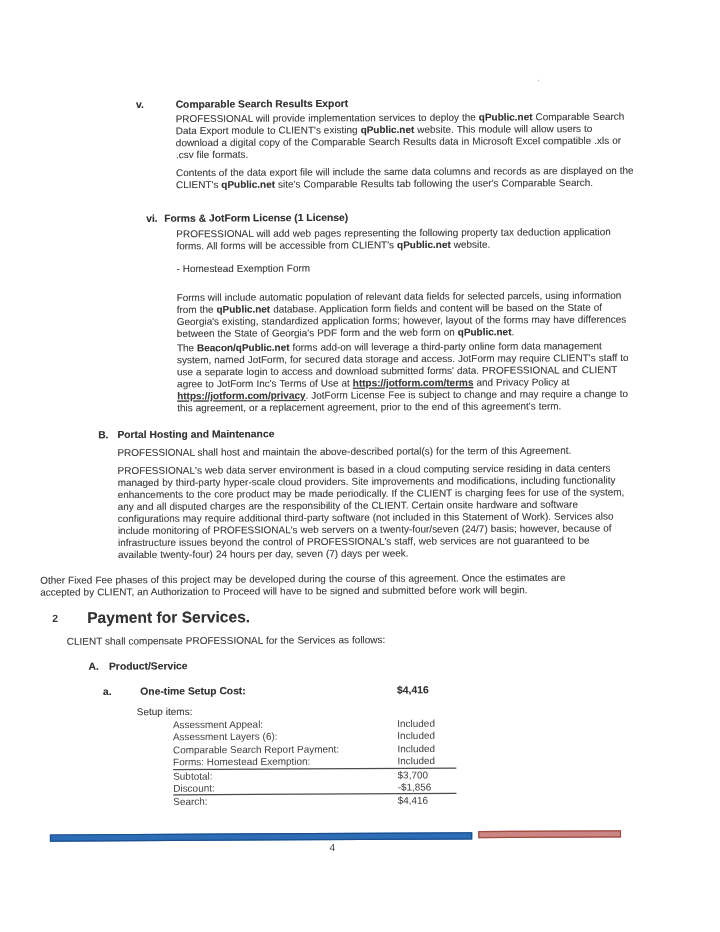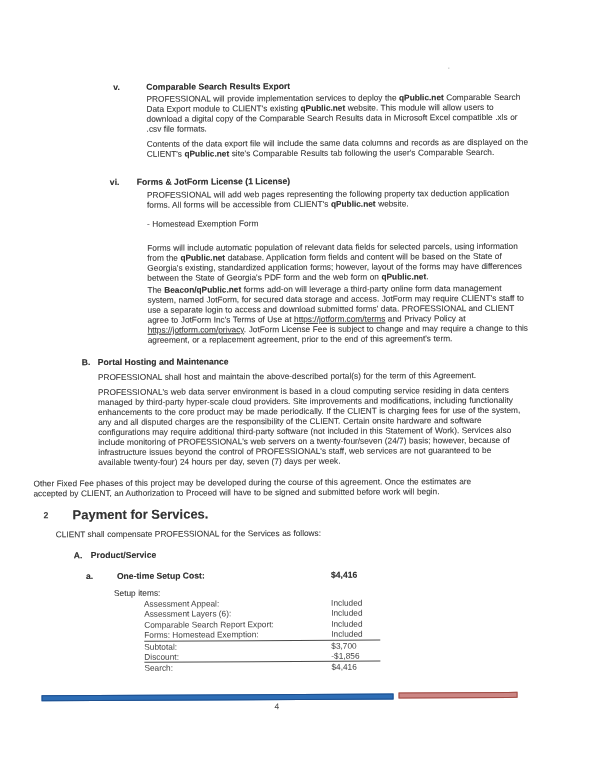--- a/index.html
+++ b/index.html
@@ -5,21 +5,21 @@
   html,body{margin:0;padding:0;background:#ffffff;}
   .page{
     position:relative;width:600px;height:777px;background:#ffffff;overflow:hidden;
     font-family:"Liberation Sans","DejaVu Sans",sans-serif;
     color:#3e3e3e;font-size:8.3px;line-height:10px;
   }
   .tilt{position:absolute;inset:0;transform:rotate(-0.3deg);transform-origin:300px 400px;}
   .abs{position:absolute;}
   .para{text-align:left;word-spacing:0.2px;text-shadow:0 0 .4px rgba(90,90,90,.45);}
   .b{font-weight:bold;color:#353535;}
-  .u{text-decoration:underline;}
+  .u{text-decoration:underline;font-weight:bold;}
   .h{font-weight:bold;color:#333333;font-size:8.6px;text-shadow:0 0 .4px rgba(80,80,80,.5);}
   .num{font-weight:bold;color:#3a3a3a;}
   .tbl{position:absolute;left:143px;top:598px;width:236px;}
   .trow{position:relative;height:10.4px;}
   .trow .tlabel{position:absolute;left:0;top:0;white-space:nowrap;}
   .trow .tvalue{position:absolute;left:187px;top:0;white-space:nowrap;}
   .rule{border-bottom:1px solid #4c4c4c;}
   .bar{position:absolute;height:4px;border-style:solid;border-width:1px;}
   .speck{position:absolute;color:#9a9a9a;font-size:7px;}
   .pgnum{position:absolute;color:#474747;font-size:8.5px;}
@@ -30,21 +30,21 @@
 <div class="page">
   <div class="tilt">
 
     <span class="speck" style="left:450px;top:66px;">'</span>
 
     <span class="abs h" style="left:115px;top:81px;">v.</span>
     <span class="abs h" style="left:148px;top:81px;">Comparable Search Results Export</span>
     <div class="abs para" style="left:148px;top:93px;width:385px;"><span>PROFESSIONAL will provide implementation services to deploy the </span><span class="b">qPublic.net</span><span> Comparable Search Data Export module to CLIENT's existing </span><span class="b">qPublic.net</span><span> website. This module will allow users to download a digital copy of the Comparable Search Results data in Microsoft Excel compatible .xls or .csv file formats.</span></div>
     <div class="abs para" style="left:148px;top:138px;width:385px;"><span>Contents of the data export file will include the same data columns and records as are displayed on the CLIENT's </span><span class="b">qPublic.net</span><span> site's Comparable Results tab following the user's Comparable Search.</span></div>
 
-    <span class="abs h" style="left:111px;top:176px;text-align:right;">vi.</span>
+    <span class="abs h" style="left:123px;top:176px;text-align:right;">vi.</span>
     <span class="abs h" style="left:138px;top:176px;">Forms &amp; JotForm License (1 License)</span>
     <div class="abs para" style="left:148px;top:189px;width:385px;"><span>PROFESSIONAL will add web pages representing the following property tax deduction application forms. All forms will be accessible from CLIENT's </span><span class="b">qPublic.net</span><span> website.</span></div>
     <div class="abs para" style="left:148px;top:218px;width:385px;">- Homestead Exemption Form</div>
     <div class="abs para" style="left:148px;top:242px;width:388px;"><span>Forms will include automatic population of relevant data fields for selected parcels, using information from the </span><span class="b">qPublic.net</span><span> database. Application form fields and content will be based on the State of Georgia's existing, standardized application forms; however, layout of the forms may have differences between the State of Georgia's PDF form and the web form on </span><span class="b">qPublic.net</span><span>.</span></div>
     <div class="abs para" style="left:148px;top:284px;width:385px;"><span>The </span><span class="b">Beacon/qPublic.net</span><span> forms add-on will leverage a third-party online form data management system, named JotForm, for secured data storage and access. JotForm may require CLIENT's staff to use a separate login to access and download submitted forms' data. PROFESSIONAL and CLIENT agree to JotForm Inc's Terms of Use at </span><span class="u">https://jotform.com/terms</span><span> and Privacy Policy at </span><span class="u">https://jotform.com/privacy</span><span>. JotForm License Fee is subject to change and may require a change to this agreement, or a replacement agreement, prior to the end of this agreement's term.</span></div>
 
     <span class="abs h" style="left:82px;top:356px;">B.</span>
     <span class="abs h" style="left:98px;top:356px;">Portal Hosting and Maintenance</span>
     <div class="abs para" style="left:98px;top:371px;width:430px;">PROFESSIONAL shall host and maintain the above-described portal(s) for the term of this Agreement.</div>
     <div class="abs para" style="left:98px;top:386px;width:426px;">PROFESSIONAL's web data server environment is based in a cloud computing service residing in data centers managed by third-party hyper-scale cloud providers. Site improvements and modifications, including functionality enhancements to the core product may be made periodically. If the CLIENT is charging fees for use of the system, any and all disputed charges are the responsibility of the CLIENT. Certain onsite hardware and software configurations may require additional third-party software (not included in this Statement of Work). Services also include monitoring of PROFESSIONAL's web servers on a twenty-four/seven (24/7) basis; however, because of infrastructure issues beyond the control of PROFESSIONAL's staff, web services are not guaranteed to be available twenty-four) 24 hours per day, seven (7) days per week.</div>
@@ -66,21 +66,21 @@
     <div class="tbl">
       <div class="trow">
         <span class="tlabel">Assessment Appeal:</span>
         <span class="tvalue">Included</span>
       </div>
       <div class="trow">
         <span class="tlabel">Assessment Layers (6):</span>
         <span class="tvalue">Included</span>
       </div>
       <div class="trow">
-        <span class="tlabel">Comparable Search Report Export:</span>
+        <span class="tlabel">Comparable Search Report Payment:</span>
         <span class="tvalue">Included</span>
       </div>
       <div class="trow rule">
         <span class="tlabel">Forms: Homestead Exemption:</span>
         <span class="tvalue">Included</span>
       </div>
       <div class="trow">
         <span class="tlabel">Subtotal:</span>
         <span class="tvalue">$3,700</span>
       </div>

